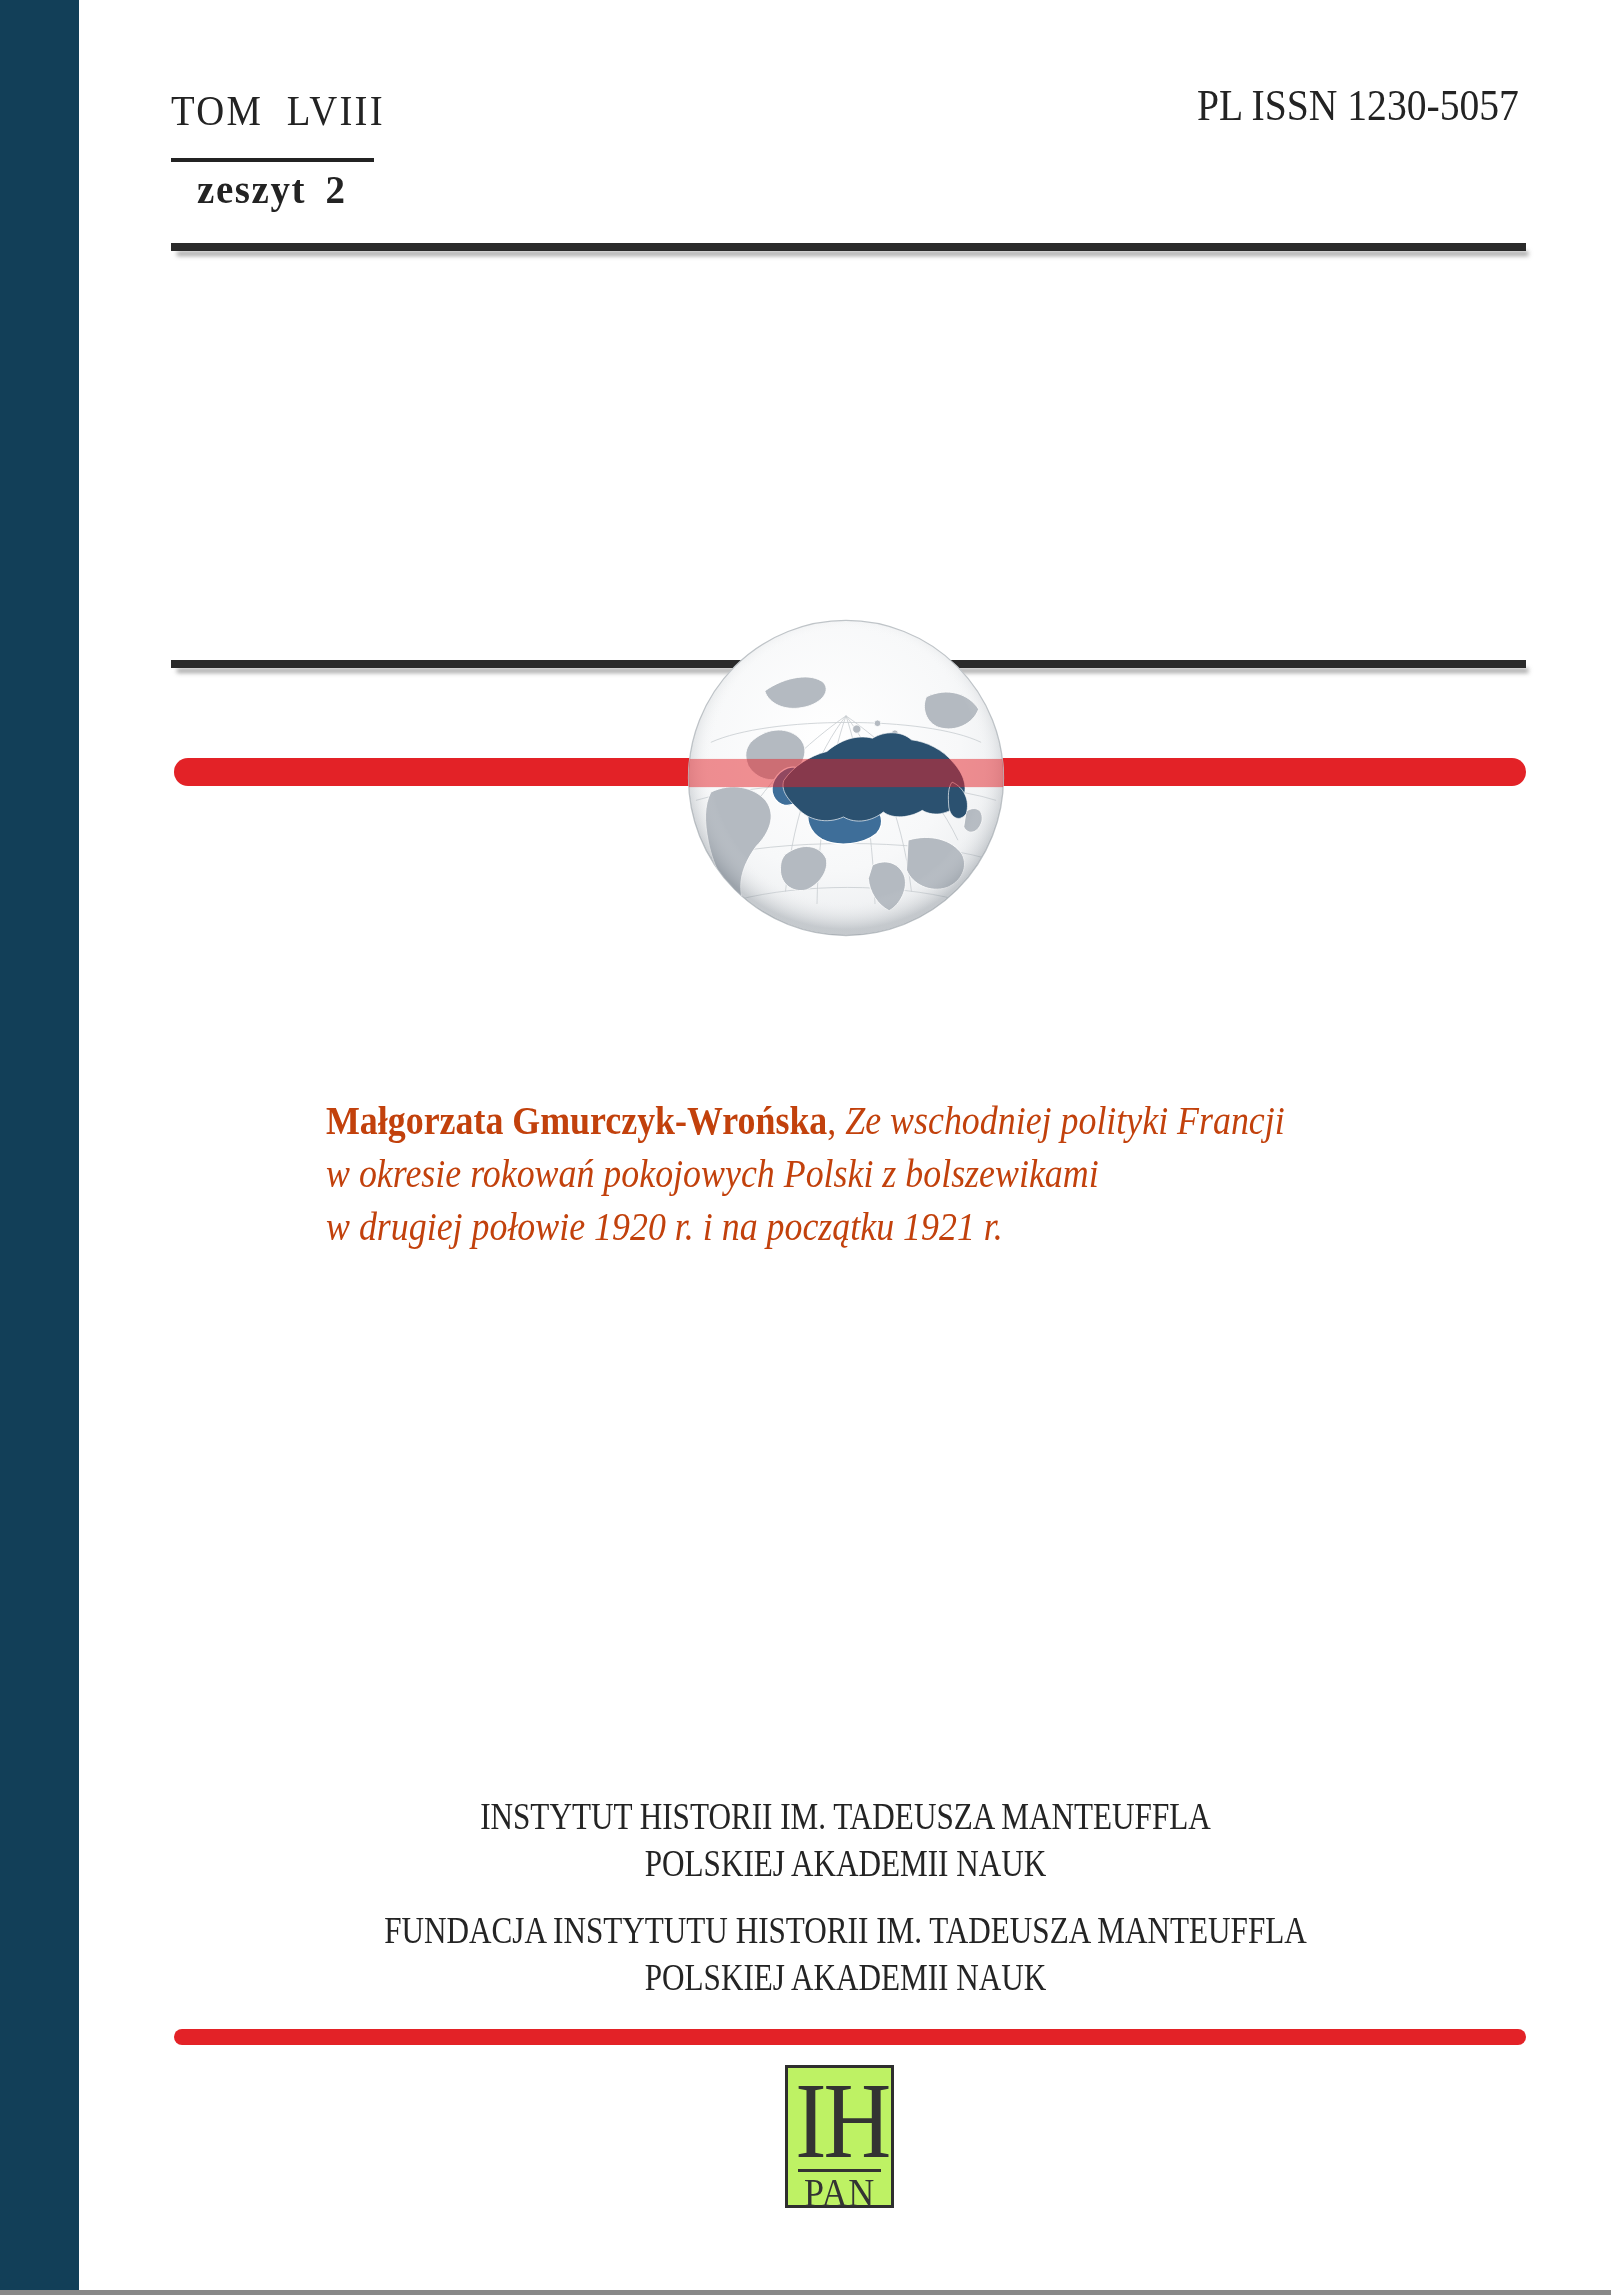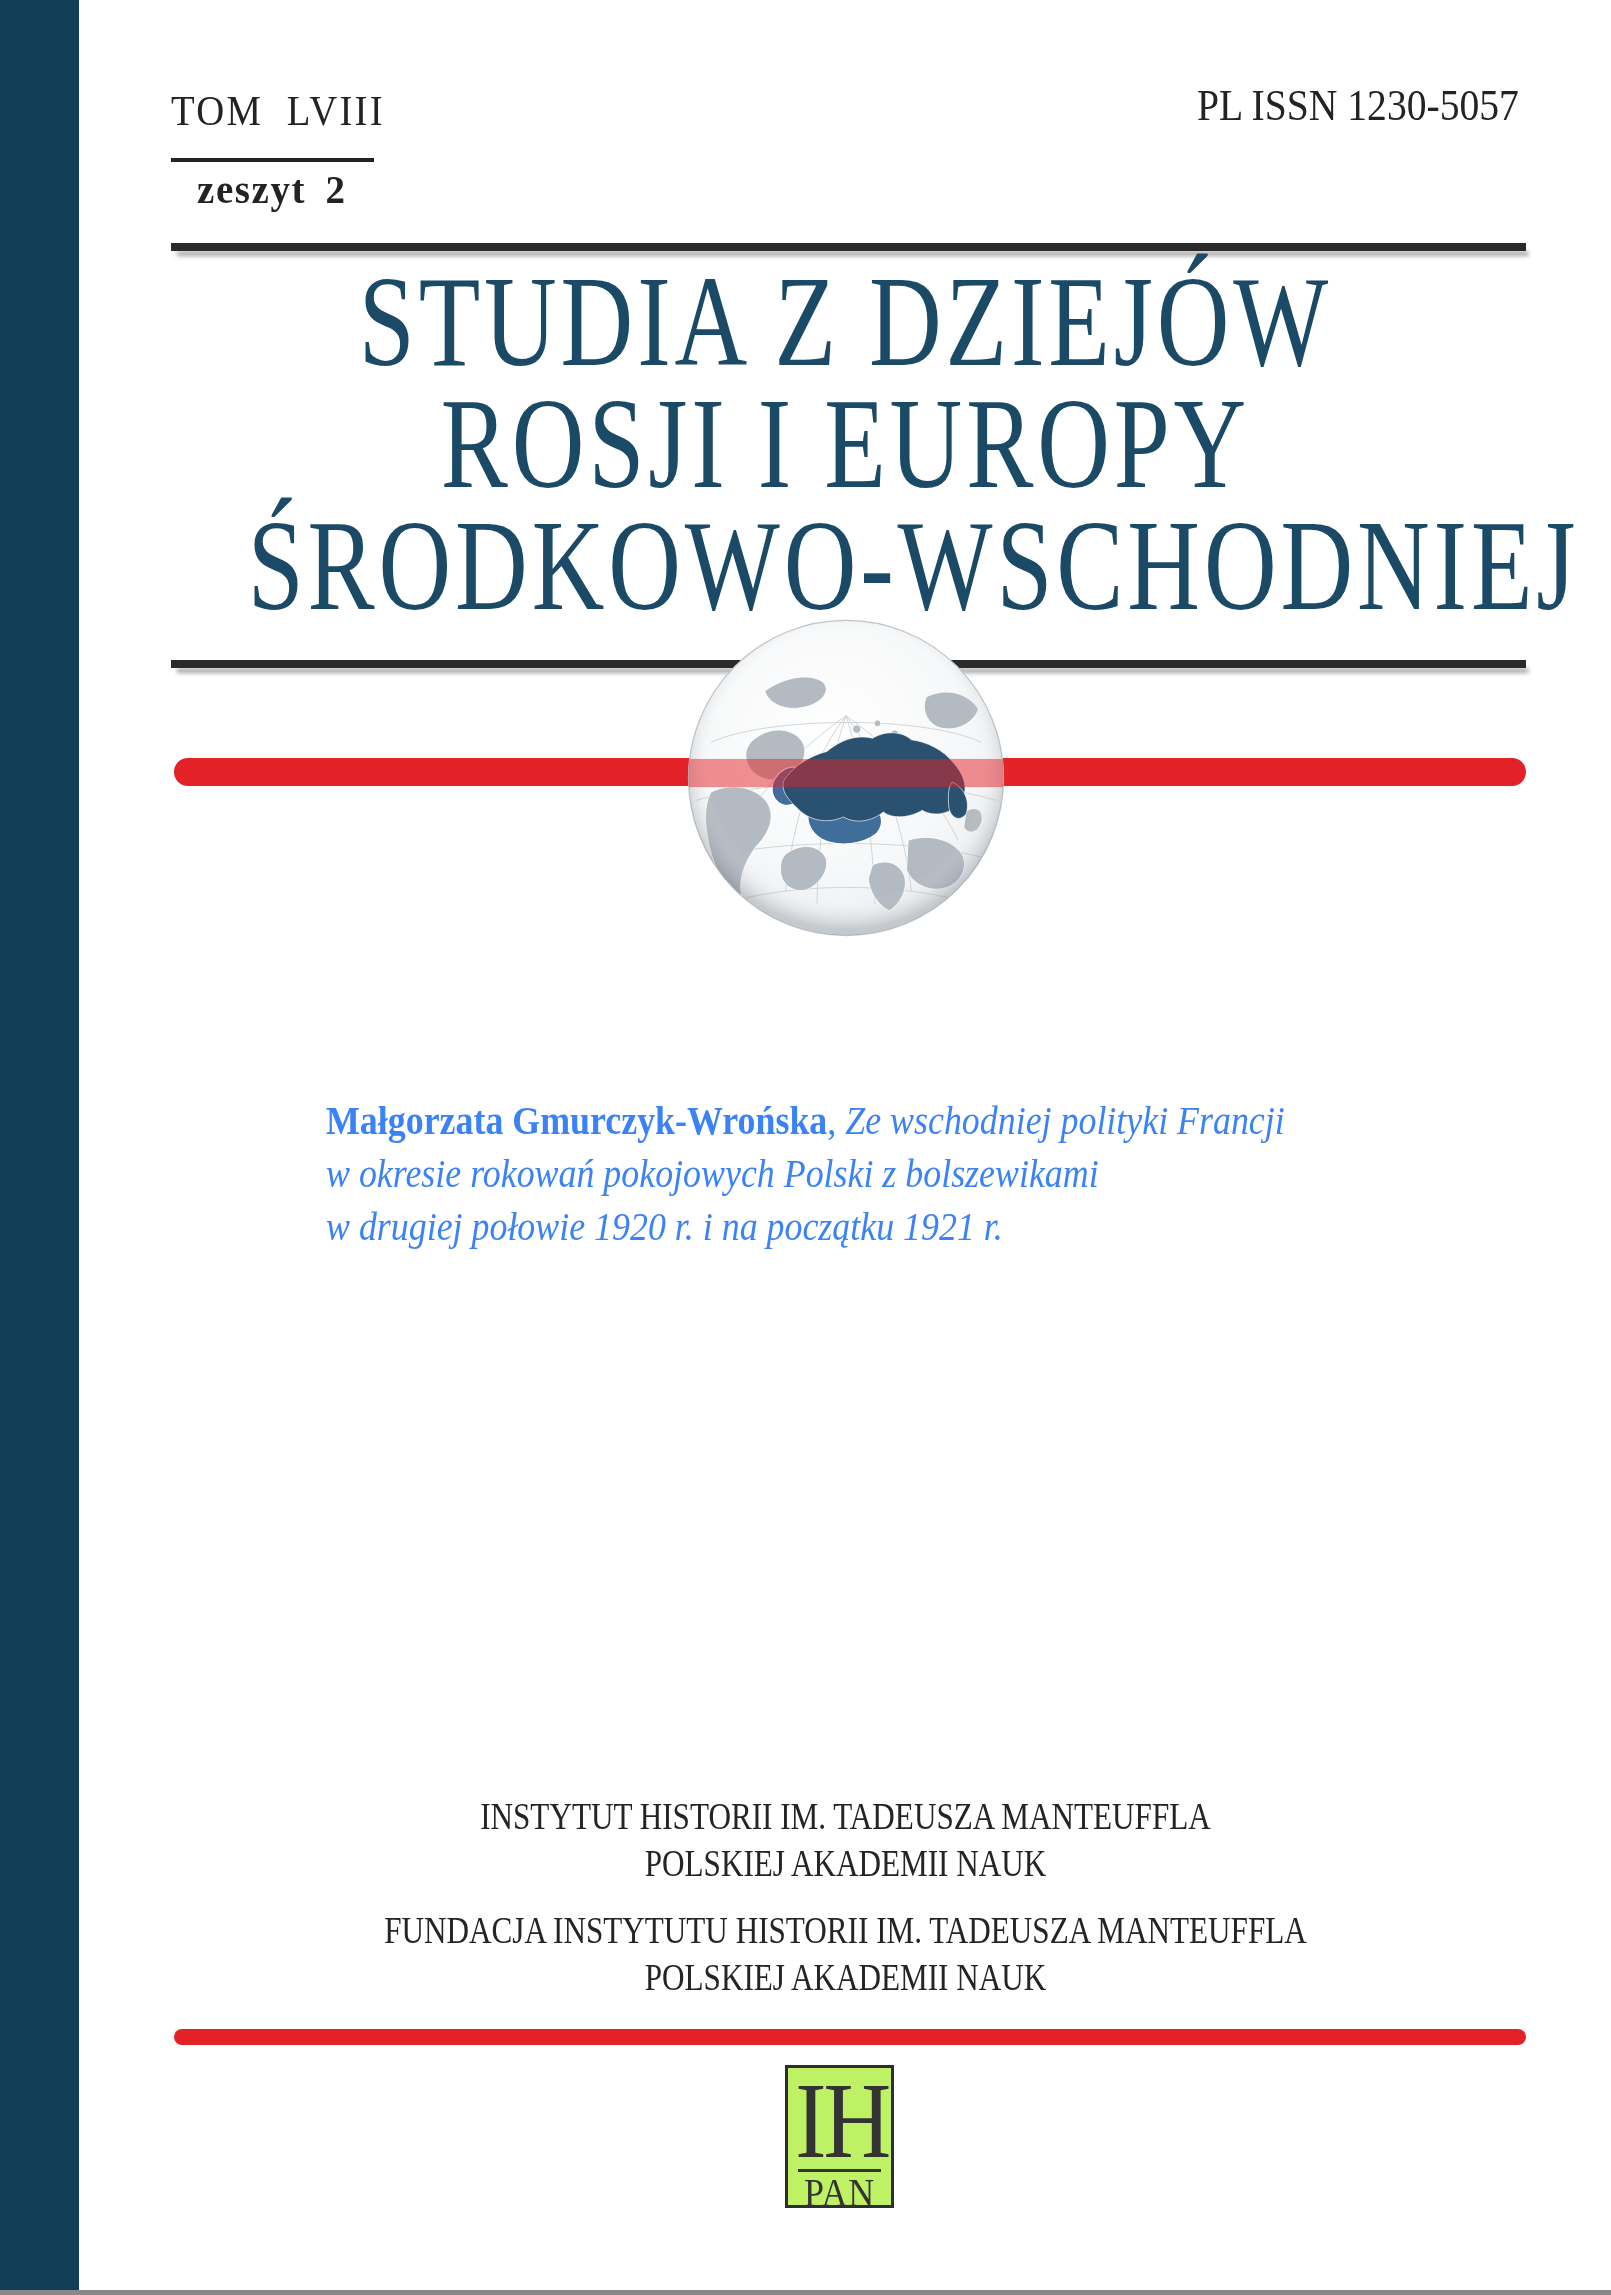--- a/index.html
+++ b/index.html
@@ -54,21 +54,21 @@
   
   .red-band{
     position:absolute;left:174px;top:758px;width:1352px;height:28px;
     background:var(--accent-red,#e32227);border-radius:14px;z-index:1;
   }
   .globe{
     position:absolute;left:686px;top:618px;width:320px;height:320px;z-index:2;
   }
   
   .articles{
-    position:absolute;left:326px;top:1094px;color:#3b82f6;z-index:0;
+    position:absolute;left:326px;top:1094px;color:#c2410c;z-index:0;
   }
   .article{margin:0 0 45px 0;}
   .article-line{
     font-size:39px;line-height:53px;white-space:nowrap;
     transform:scaleX(0.92);transform-origin:left top;
   }
   .seg-bold{font-weight:bold;}
   .seg-italic{font-style:italic;}
   
   .publishers{
@@ -107,25 +107,20 @@
 
   <div class="side-band"></div>
 
   <div class="vol">TOM LVIII</div>
   <div class="vol-rule"></div>
   <div class="issue">zeszyt 2</div>
   <div class="issn">PL ISSN 1230-5057</div>
 
   <div class="rule rule1"></div>
 
-  <div class="title" id="title-block">
-      <div class="title-line">STUDIA Z DZIEJÓW</div>
-      <div class="title-line">ROSJI I EUROPY</div>
-      <div class="title-line">ŚRODKOWO-WSCHODNIEJ</div>
-    </div>
 
   <div class="rule rule2"></div>
 
   <div class="red-band"></div>
 
   <div class="globe">
     <svg width="320" height="320" viewBox="0 0 386 386">
       <defs>
         <radialGradient id="sphereG" cx="45%" cy="38%" r="75%">
           <stop offset="0%" stop-color="#ffffff"></stop>

